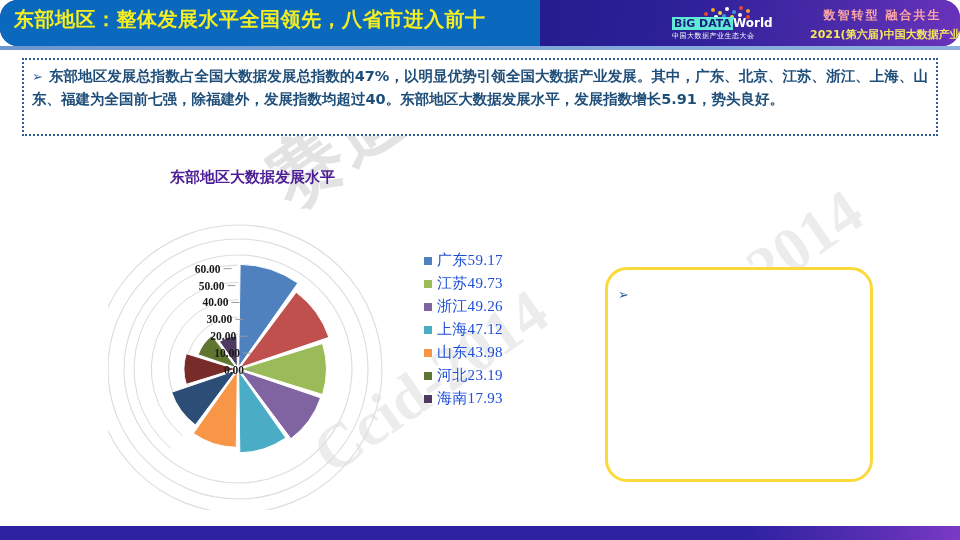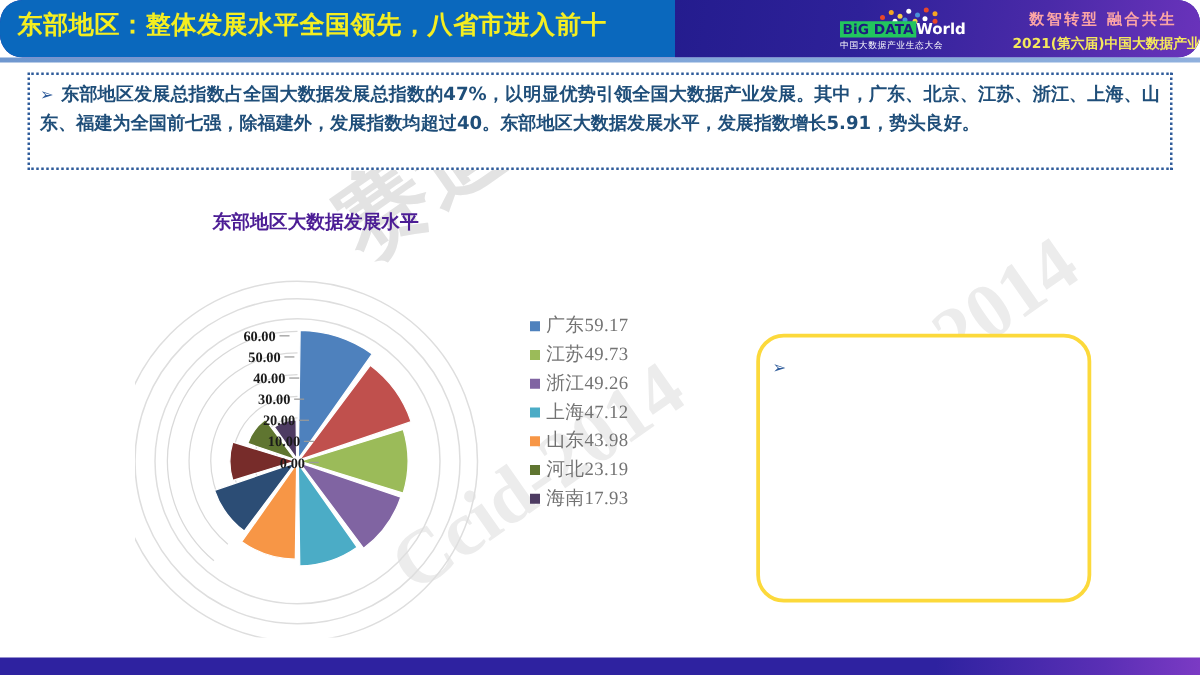--- a/index.html
+++ b/index.html
@@ -33,21 +33,21 @@
     position:absolute;left:672px;top:6px;width:130px;height:36px;
   }
   .logo-dots{position:absolute;left:30px;top:0px;width:60px;height:13px;}
   .logo-dots i{position:absolute;width:4px;height:4px;border-radius:50%;display:block;}
   .logo-main{
     position:absolute;left:0;top:11px;width:130px;
     font-size:12px;font-weight:bold;color:#ffffff;line-height:13px;
     font-family:"DejaVu Sans","Liberation Sans",sans-serif;
     white-space:nowrap;
   }
-  .logo-main .bd{background:#22c55e;color:#1d1a7e;padding:0 2px;font-size:11px;}
+  .logo-main .bd{background:#5eead4;color:#1d1a7e;padding:0 2px;font-size:11px;}
   .logo-sub{
     position:absolute;left:0;top:25px;width:130px;
     font-size:7px;color:#ffffff;letter-spacing:0.5px;white-space:nowrap;
     font-family:"DejaVu Sans","Liberation Sans",sans-serif;
   }
   .hdr-slogan{
     position:absolute;left:810px;top:7px;width:145px;text-align:center;
   }
   .slogan-top{
     font-size:12px;font-weight:bold;color:#fca5a5;letter-spacing:2px;
@@ -95,21 +95,21 @@
     position:absolute;left:424px;top:249px;width:125px;
   }
   .legend-row{
     display:flex;align-items:center;height:23px;
   }
   .legend-sw{
     width:8px;height:8px;flex:0 0 8px;margin-right:5px;display:block;
   }
   .legend-txt{
     font-family:"Liberation Serif","DejaVu Serif",serif;
-    font-size:15px;color:#737373;white-space:nowrap;letter-spacing:0.3px;
+    font-size:15px;color:#1d4ed8;white-space:nowrap;letter-spacing:0.3px;
   }
 
   
   .rightbox{
     position:absolute;left:605px;top:267px;width:268px;height:215px;
     border:3px solid #fcd93b;border-radius:22px;background:#ffffff;
     box-sizing:border-box;
   }
   .rightbox-inner{
     padding:12px 14px 0 10px;display:flex;

